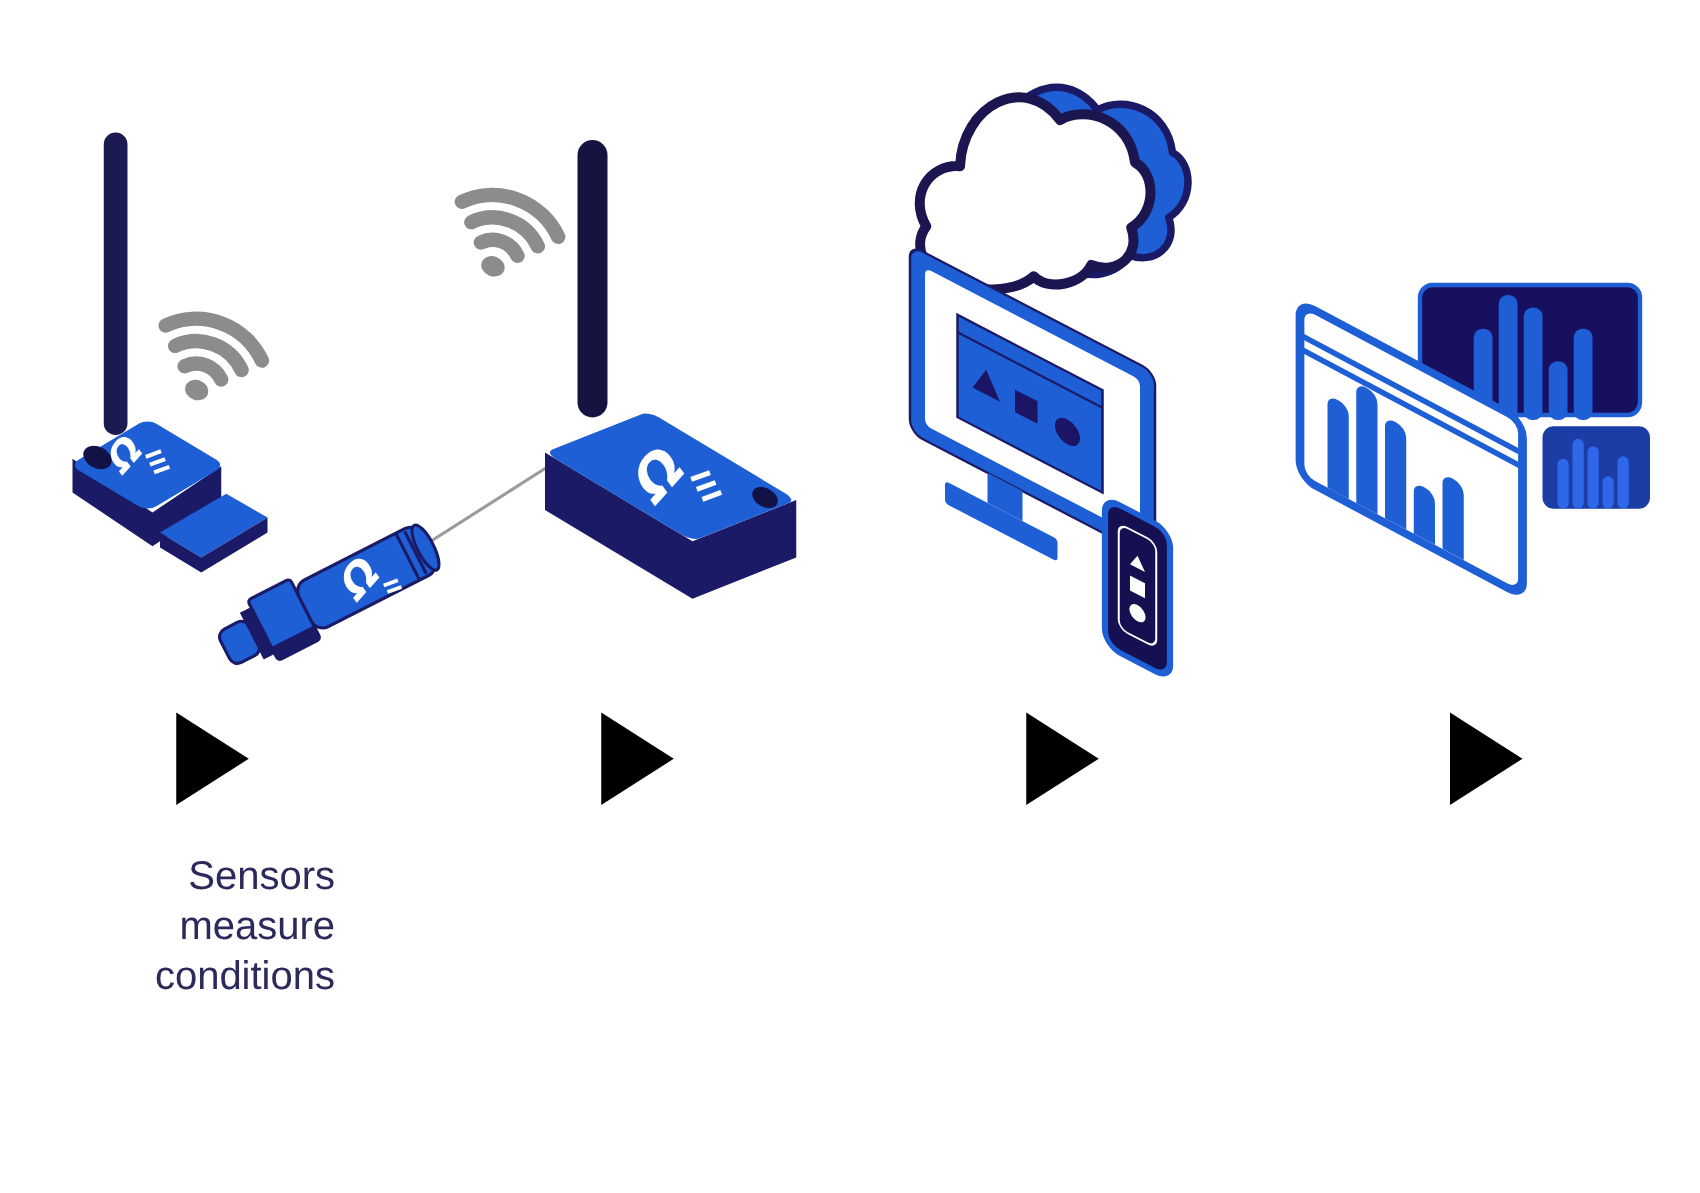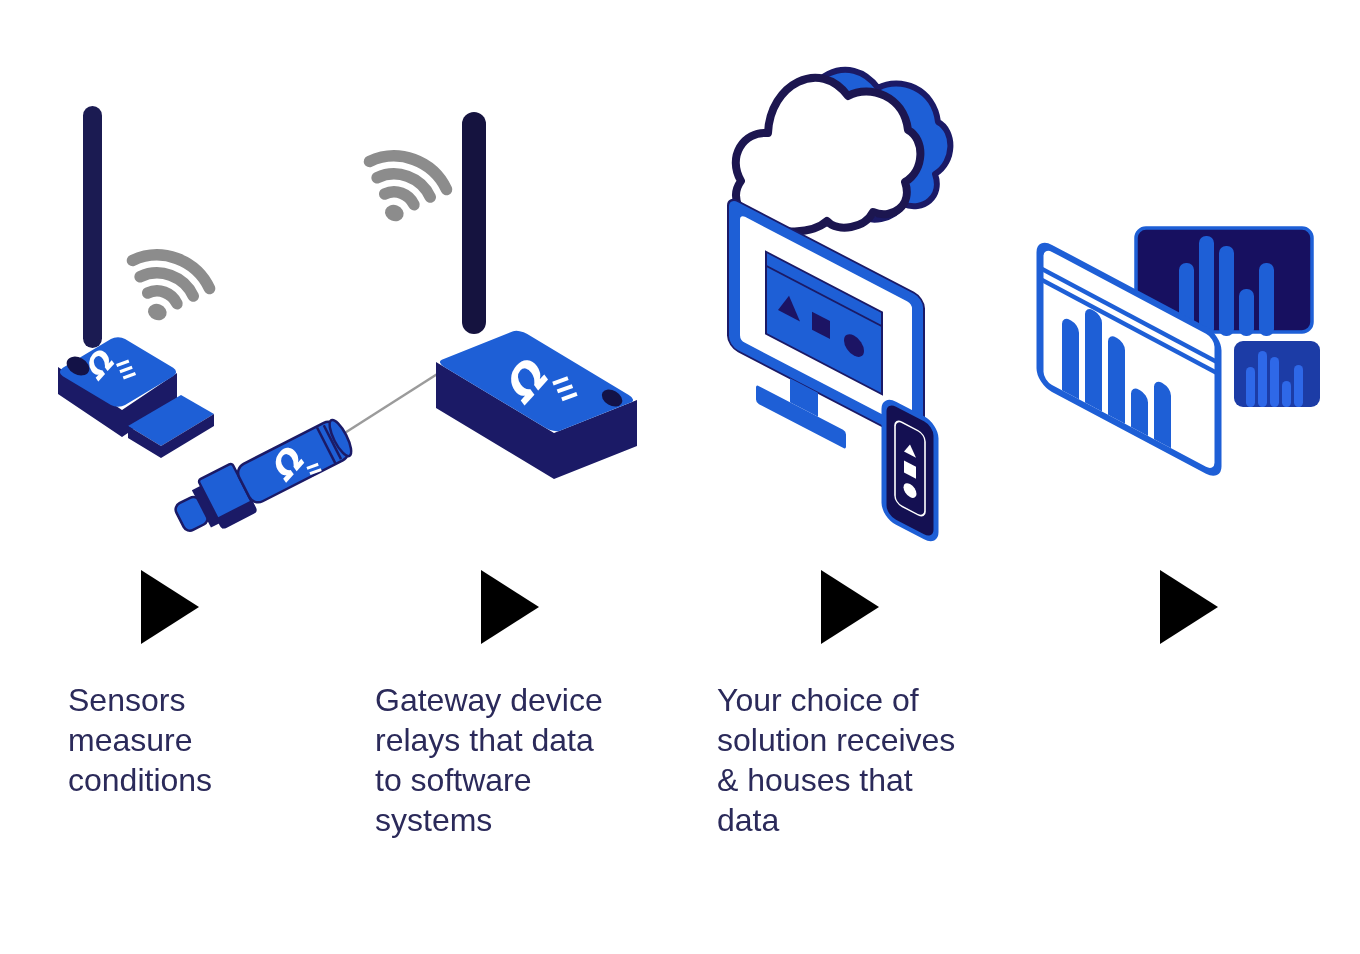--- a/index.html
+++ b/index.html
@@ -3,21 +3,21 @@
 <meta charset="utf-8">
 <style>
   html,body{margin:0;padding:0;background:#ffffff;}
   .canvas{position:relative;width:1360px;height:954px;background:#ffffff;overflow:hidden;
           font-family:"Liberation Sans",sans-serif;}
   .art{position:absolute;left:0;top:0;}
   .flow-arrow{position:absolute;top:570px;width:0;height:0;
     border-top:37px solid transparent;border-bottom:37px solid transparent;
     border-left:58px solid #000000;}
   .a1{left:141px}.a2{left:481px}.a3{left:821px}.a4{left:1160px}
-  .step-label{position:absolute;top:680px;text-align:left;white-space:pre-line;
+  .step-label{position:absolute;top:680px;text-align:right;white-space:pre-line;
     font:400 32px/40px "Liberation Sans",sans-serif;color:#2B2A5A;}
   .l1{left:68px;width:200px}
   .l2{left:375px;width:270px}
   .l3{left:717px;width:266px}
   .l4{left:1078px;width:224px}
 </style>
 </head>
 <body>
 
 <div class="canvas">
@@ -154,22 +154,14 @@
 </svg>
 
 <div class="flow-arrow a1"></div>
 <div class="flow-arrow a2"></div>
 <div class="flow-arrow a3"></div>
 <div class="flow-arrow a4"></div>
 
 <div class="step-label l1">Sensors
 measure
 conditions</div>
-<div class="step-label l2">Gateway device
-relays that data
-to software
-systems</div>
-<div class="step-label l3">Your choice of
-solution receives
-&amp; houses that
-data</div>
 
 </div>
 
 </body></html>

